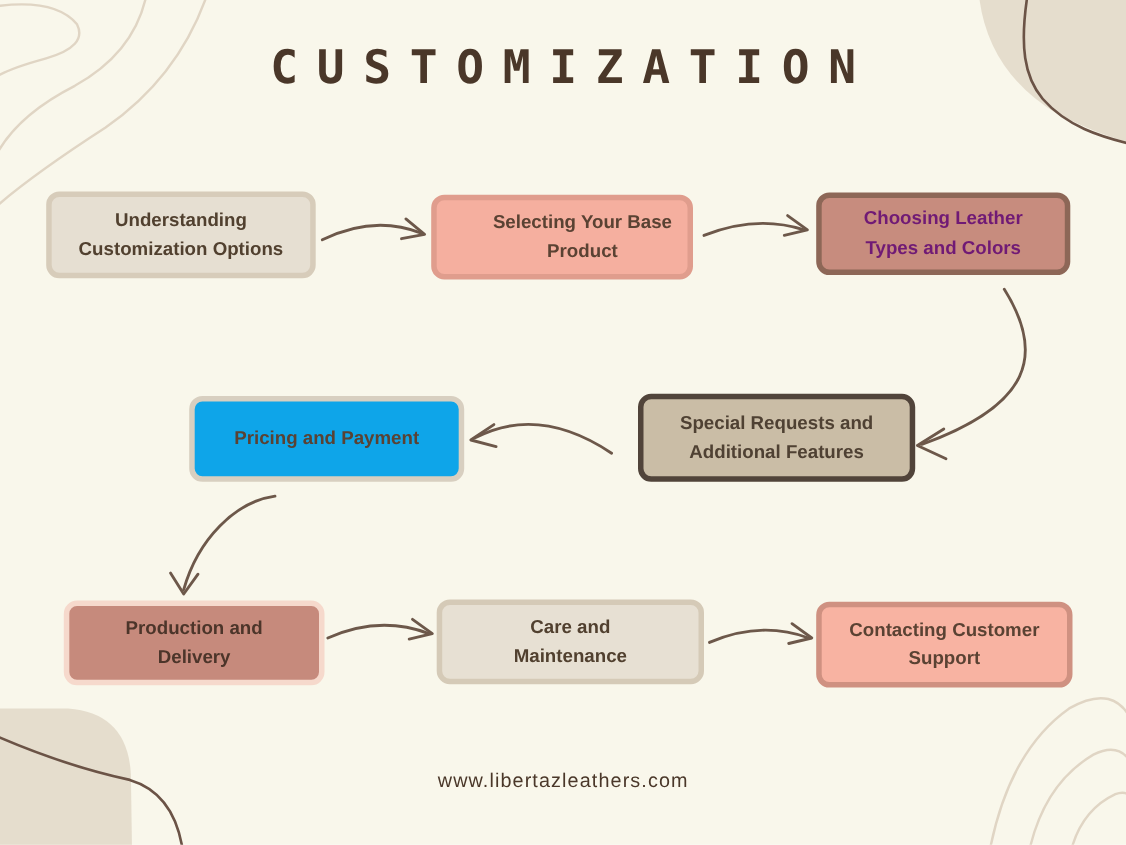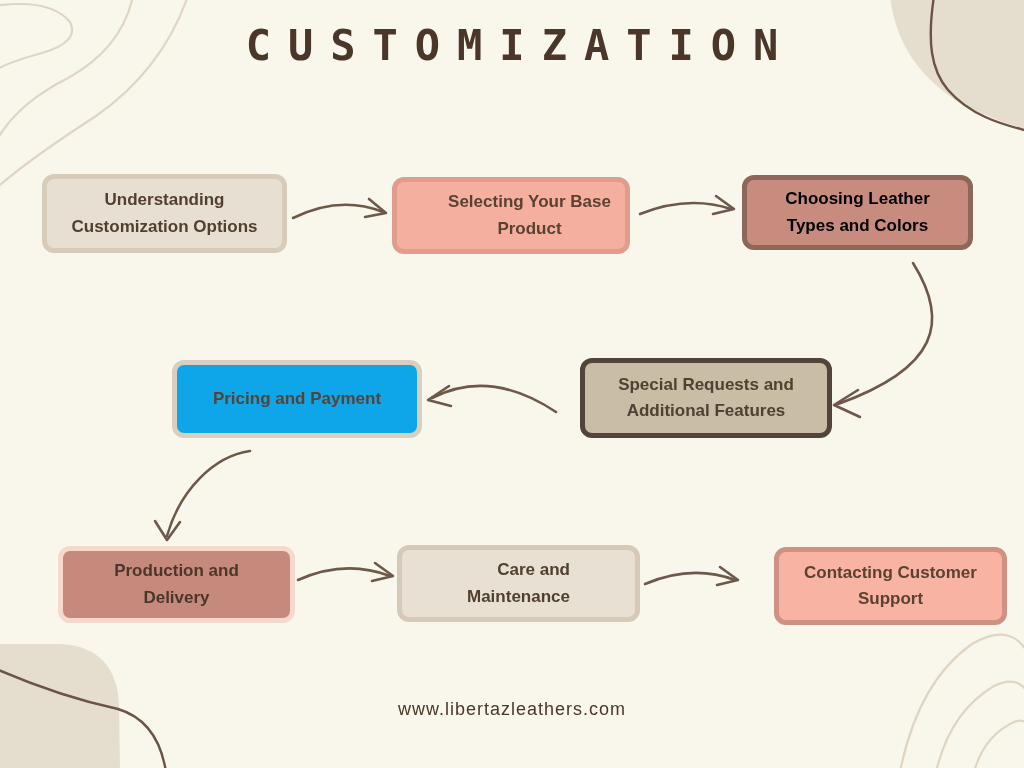--- a/index.html
+++ b/index.html
@@ -13,21 +13,21 @@
   }
   svg.layer {
     position: absolute;
     inset: 0;
     width: 1024px;
     height: 768px;
     pointer-events: none;
   }
   .title {
     position: absolute;
-    top: 18px;
+    top: 33px;
     left: 0;
     width: 1024px;
     text-align: center;
     font-family: "DejaVu Sans Mono", monospace;
     font-weight: bold;
     font-size: 42px;
     line-height: 56px;
     letter-spacing: 17px;
     text-indent: 17px;
     color: #4a3729;
@@ -50,21 +50,21 @@
     z-index: 2;
     padding: 4px 8px;
   }
   .n1 { left:42px;  top:174px; width:245px; height:79px; }
   .n2 { left:392px; top:177px; width:238px; height:77px;padding-left:45px; }
   .n3 { left:742px; top:175px; width:231px; height:75px; }
   .n4 { left:563px; top:358px; width:252px; height:80px; }
   .n5 { left:172px; top:360px; width:250px; height:78px; }
   .n6 { left:58px;  top:546px; width:237px; height:77px; }
   .n7 { left:397px; top:545px; width:243px; height:77px; }
-  .n8 { left:742px; top:547px; width:233px; height:78px;margin-left:32px; }
+  .n8 { left:742px; top:547px; width:233px; height:78px; }
   .footer {
     position: absolute;
     bottom: 48px;
     left: 0;
     width: 1024px;
     text-align: center;
     font-size: 18px;
     letter-spacing: 1px;
     color: #4a3729;
     z-index: 3;
@@ -130,27 +130,27 @@
     <g>
       <path d="M 645 584 Q 692 564 735 580"></path>
       <path d="M 720 567 L 738 580 L 717 585"></path>
     </g>
   </svg>
 
   <div class="node n1" style="background: rgb(230, 223, 210); border-color: rgb(215, 204, 186); color: rgb(81, 64, 47);"><span>Understanding
 Customization Options</span></div>
   <div class="node n2" style="background: rgb(245, 175, 159); border-color: rgb(224, 157, 141); color: rgb(90, 66, 51);"><span>Selecting Your Base
 Product</span></div>
-  <div class="node n3" style="background: rgb(199, 140, 126); border-color: rgb(141, 103, 87); color: #000000; text-align: center;"><span>Choosing Leather
+  <div class="node n3" style="background: rgb(199, 140, 126); border-color: rgb(141, 103, 87); color: #701a75; text-align: center;"><span>Choosing Leather
 Types and Colors</span></div>
   <div class="node n4" style="background: rgb(202, 189, 166); border-color: rgb(81, 68, 58); color: rgb(79, 65, 51); margin-left: 17px;"><span>Special Requests and
 Additional Features</span></div>
   <div class="node n5" style="background: #0ea5e9; border-color: rgb(216, 207, 192); color: rgb(90, 66, 51);"><span>Pricing and Payment</span></div>
   <div class="node n6" style="background: rgb(198, 138, 124); border-color: rgb(246, 217, 204); color: rgb(76, 53, 42);"><span>Production and
 Delivery</span></div>
-  <div class="node n7" style="background: rgb(231, 224, 211); border-color: rgb(213, 202, 183); color: rgb(81, 64, 47); text-align: right;"><span>Care and
+  <div class="node n7" style="background: rgb(231, 224, 211); border-color: rgb(213, 202, 183); color: rgb(81, 64, 47);"><span>Care and
 Maintenance</span></div>
   <div class="node n8" style="background: rgb(248, 179, 162); border-color: rgb(207, 145, 129); color: rgb(90, 66, 51);"><span>Contacting Customer
 Support</span></div>
 
   <div class="footer">www.libertazleathers.com</div>
 
 </div>
 
 </body></html>

